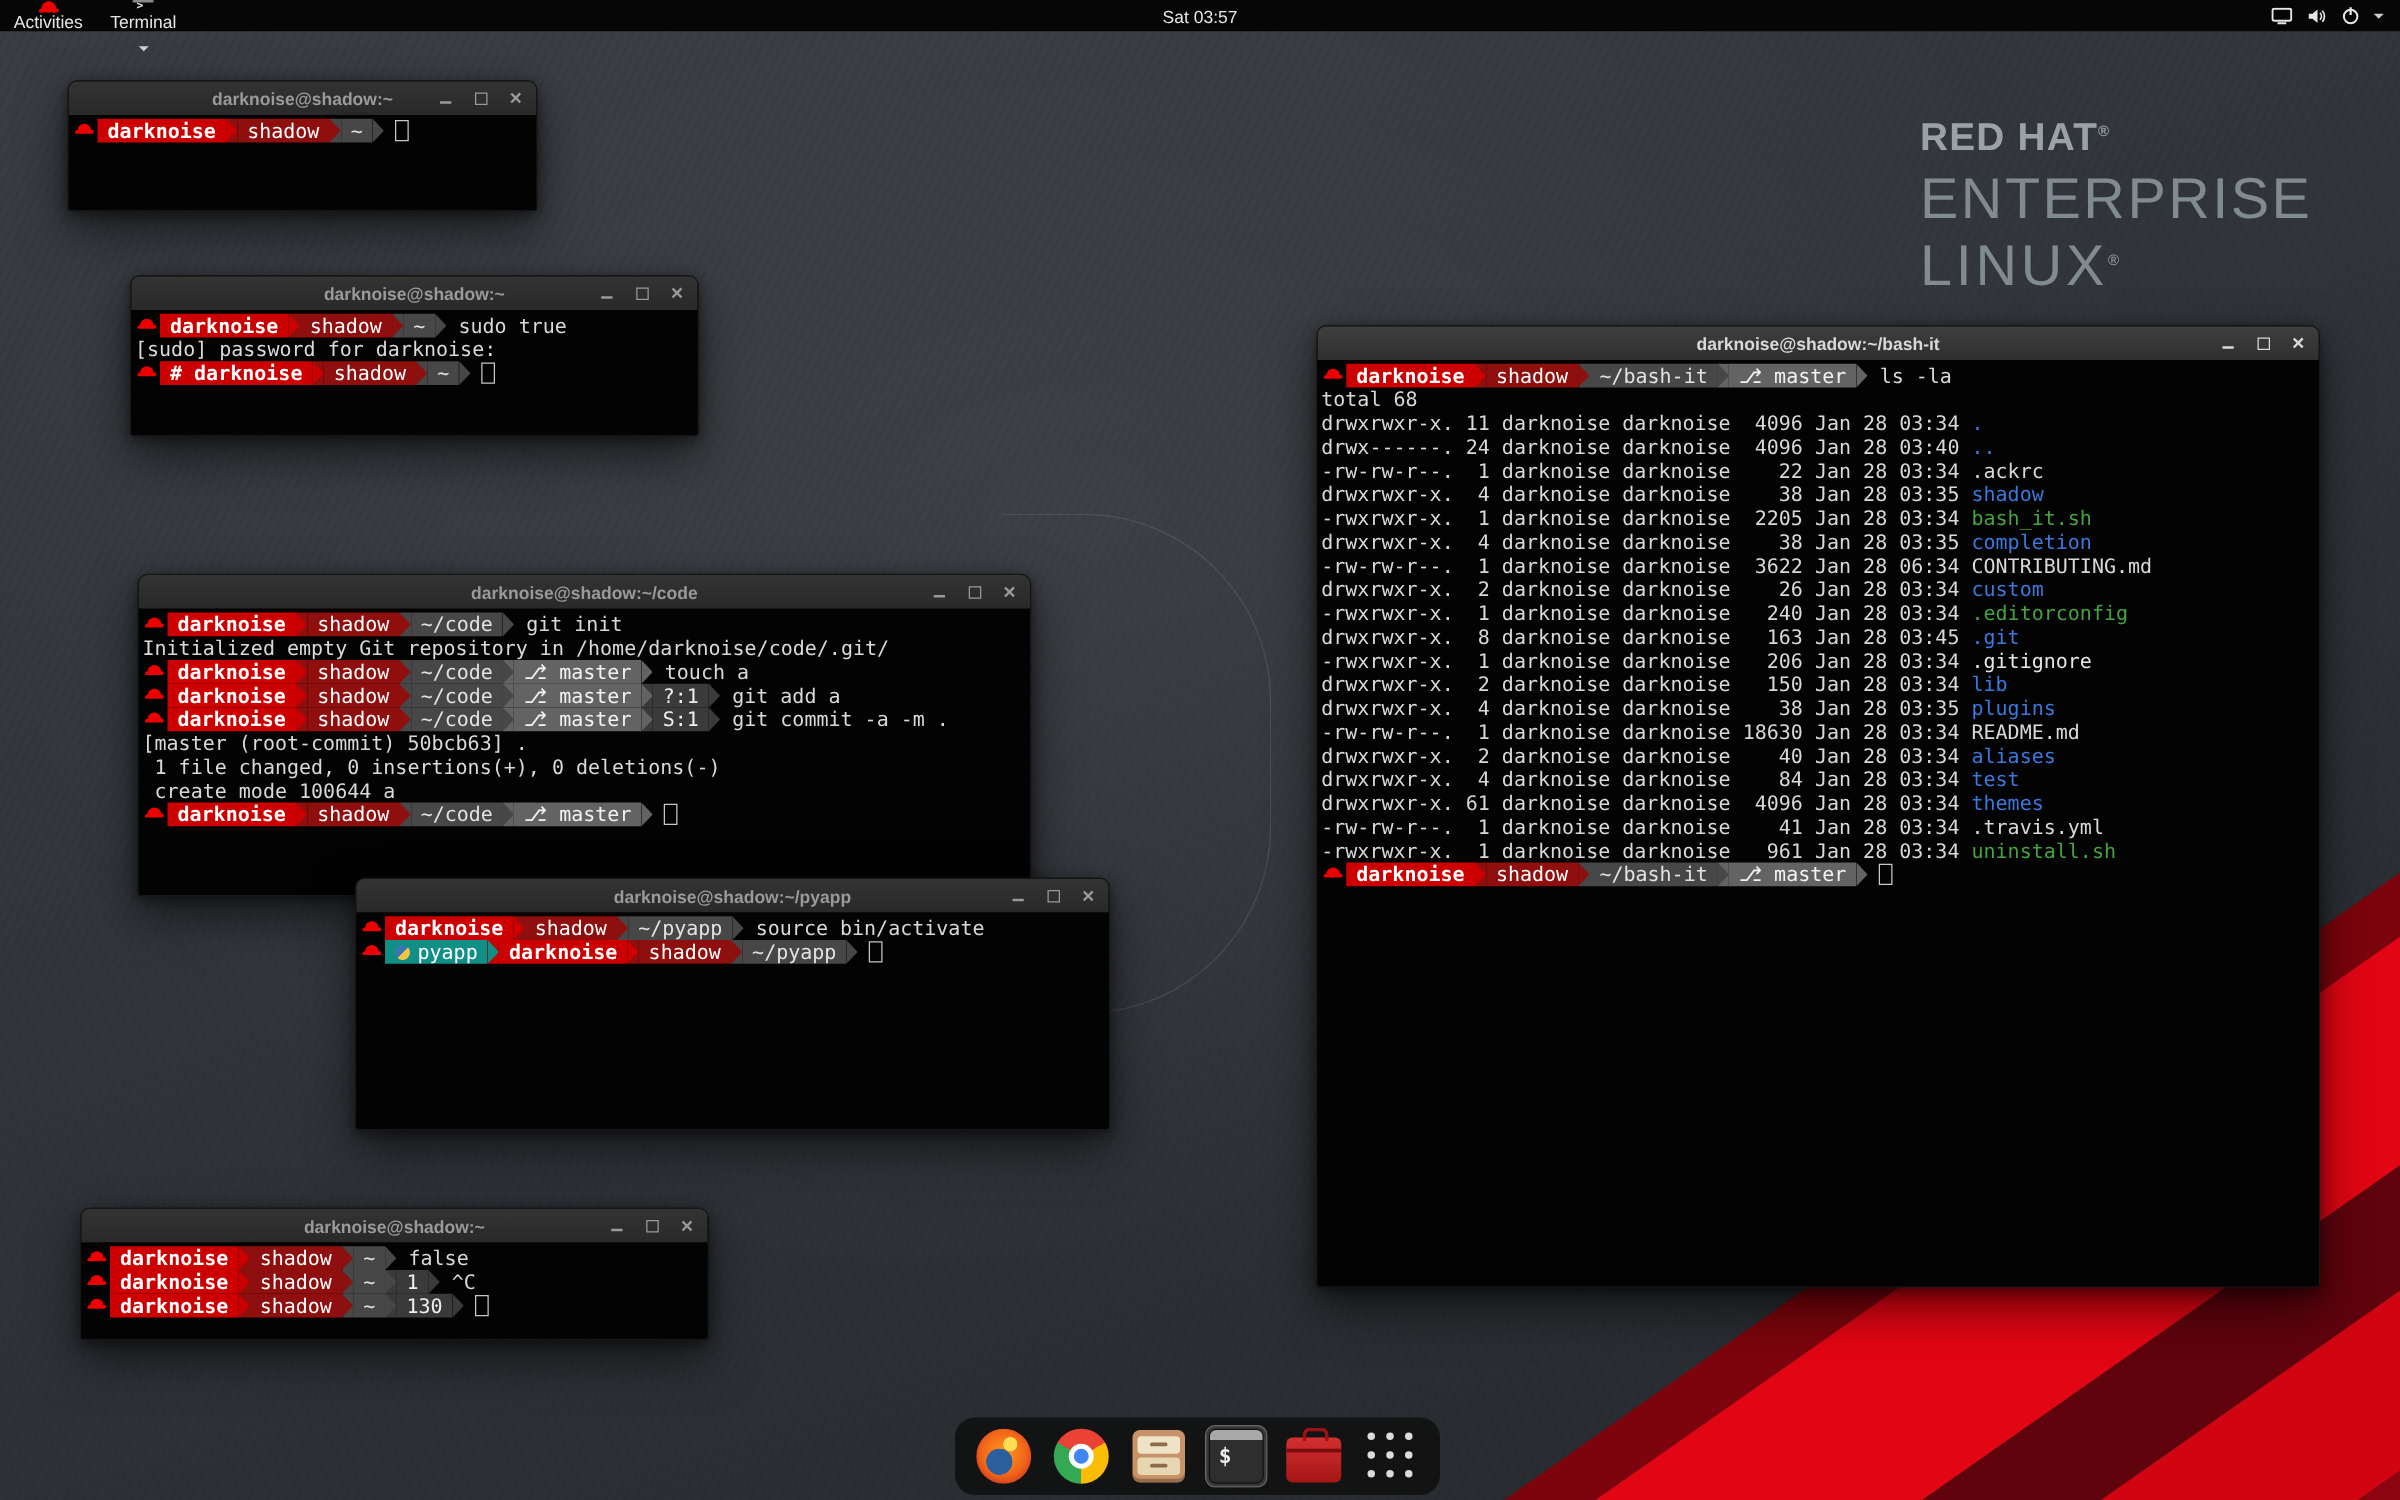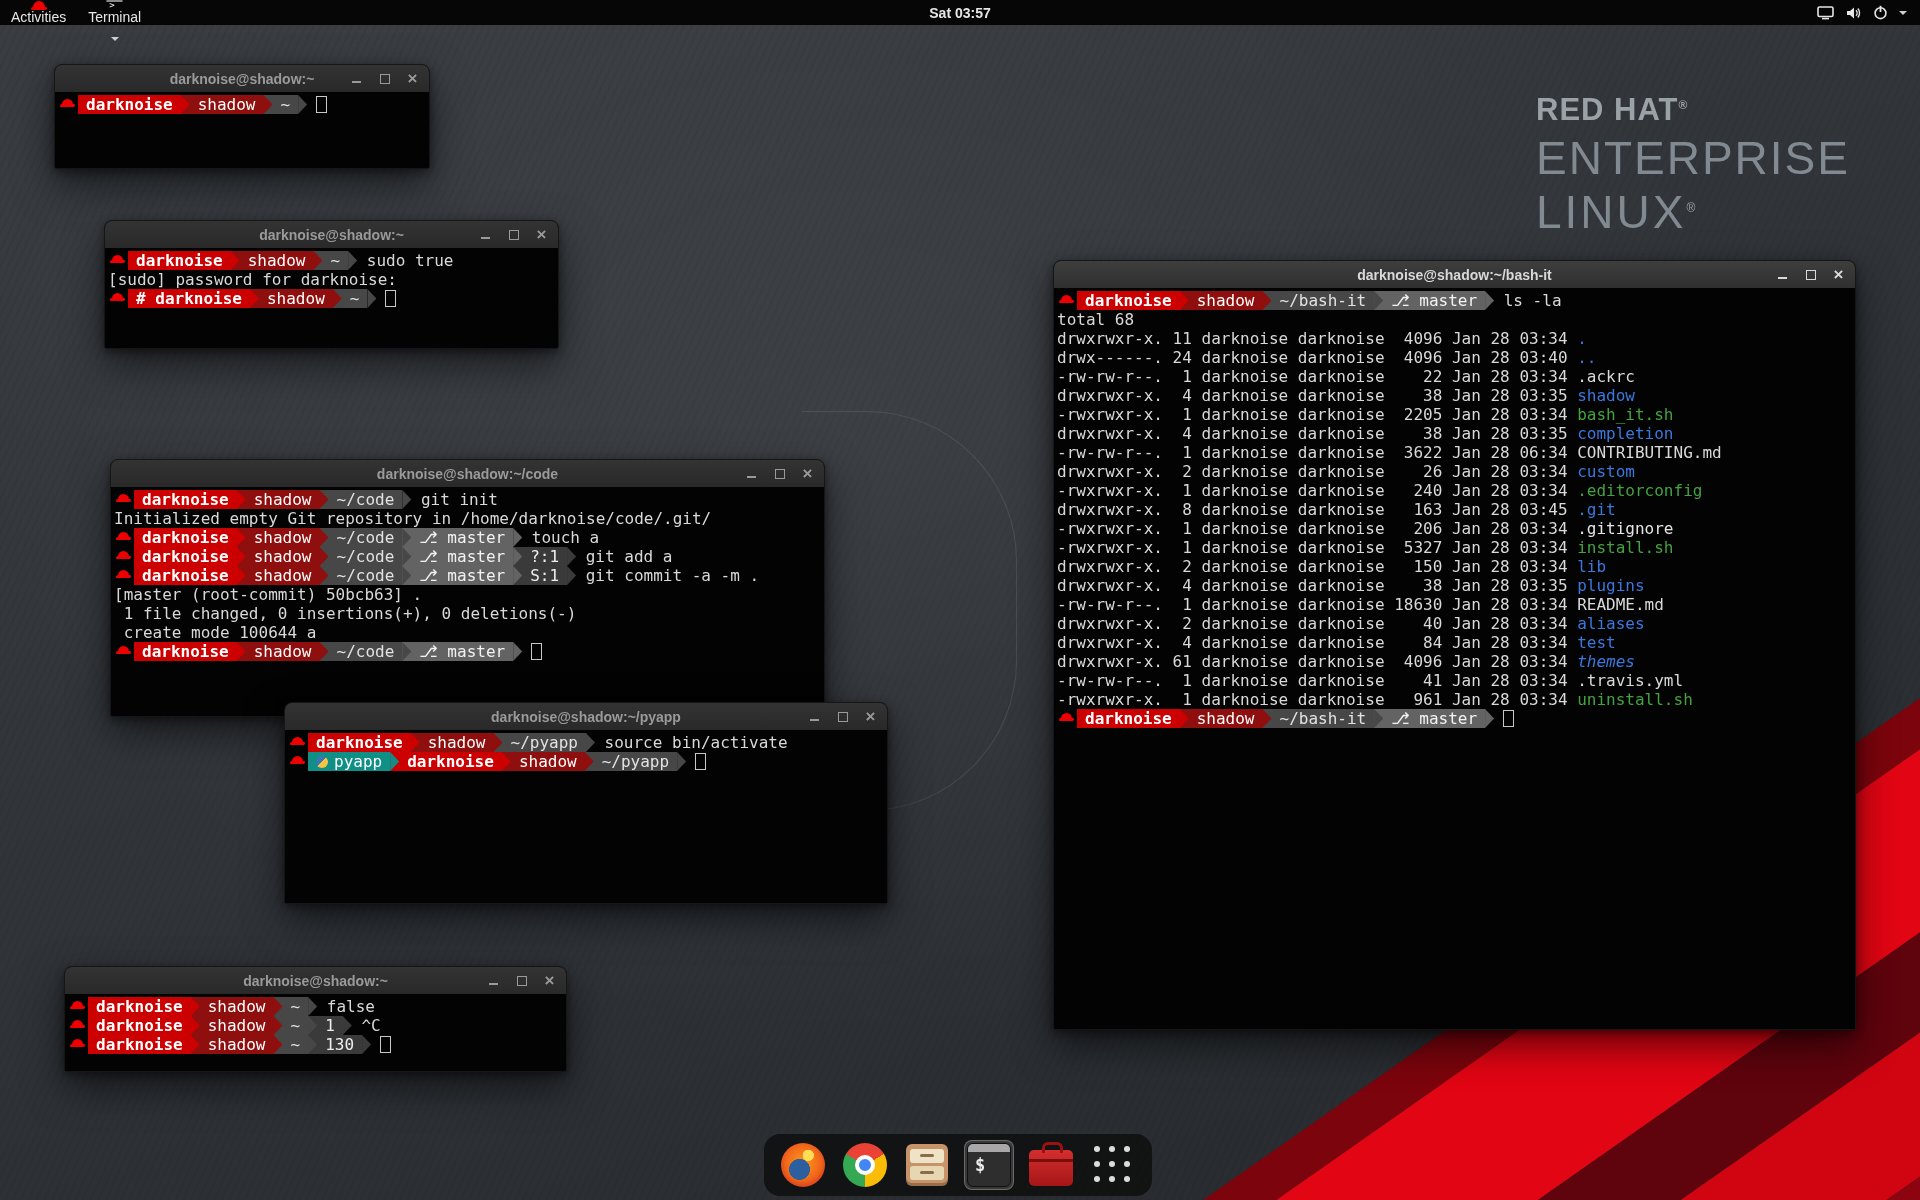--- a/index.html
+++ b/index.html
@@ -28,21 +28,21 @@
   
   .topbar{position:absolute;top:0;left:0;right:0;height:25px;background:#060606;z-index:30;
     display:flex;align-items:center;color:#e6e6e6;font-size:14px;}
   .tb-activities,.tb-appmenu{display:flex;align-items:center;gap:7px;padding:0 11px;height:100%;flex-direction:column;}
   .rh-icon{display:inline-block;width:16px;height:13px;position:relative;}
   .rh-icon::before{content:"";position:absolute;top:1px;left:2px;width:12px;height:7px;background:#e00;border-radius:6px 6px 0 0;}
   .rh-icon::after{content:"";position:absolute;top:7px;left:0;width:16px;height:3px;background:#e00;border-radius:2px;transform:skewX(-14deg);}
   .term-ico{display:inline-block;width:15px;height:12px;background:#1b1b1b;border:1px solid #8a8a8a;border-radius:2px;position:relative;}
   .term-ico::before{content:">";position:absolute;left:2px;top:-1px;font:700 9px "DejaVu Sans Mono",monospace;color:#ddd;}
   .caret{width:0;height:0;border:4px solid transparent;border-top-color:#cfcfcf;margin-top:5px;}
-  .tb-clock{position:absolute;left:50%;transform:translateX(-50%);font-weight:700;}
+  .tb-clock{position:absolute;left:50%;transform:translateX(-50%);font-weight:400;}
   .tb-status{margin-left:auto;display:flex;align-items:center;gap:11px;padding-right:13px;height:100%;}
   
   .window{position:absolute;border-radius:8px 8px 3px 3px;overflow:hidden;background:#050505;
     border:1px solid #161616;box-shadow:0 16px 38px rgba(0,0,0,0.55),0 3px 10px rgba(0,0,0,0.45);}
   .titlebar{height:27px;background:linear-gradient(#333,#292929);border-bottom:1px solid #1a1a1a;
     display:flex;align-items:center;justify-content:center;position:relative;
     color:#9a9a9a;font-size:14px;font-weight:700;}
   .window.focused .titlebar{background:linear-gradient(#3e3e3e,#2f2f2f);color:#d9d9d9;}
   .win-controls{position:absolute;right:9px;top:0;height:100%;display:flex;align-items:center;gap:13px;}
   .wbtn{width:15px;height:16px;display:flex;align-items:center;justify-content:center;color:inherit;}
@@ -242,27 +242,26 @@
           <div class="term-line"><span class="txt">drwx------. 24 darknoise darknoise  4096 Jan 28 03:40 </span><span class="fn-dir" style="color: rgb(59, 120, 221);">..</span></div>
           <div class="term-line"><span class="txt">-rw-rw-r--.  1 darknoise darknoise    22 Jan 28 03:34 .ackrc</span></div>
           <div class="term-line"><span class="txt">drwxrwxr-x.  4 darknoise darknoise    38 Jan 28 03:35 </span><span class="fn-dir" style="color: rgb(59, 120, 221);">shadow</span></div>
           <div class="term-line"><span class="txt">-rwxrwxr-x.  1 darknoise darknoise  2205 Jan 28 03:34 </span><span class="fn-exe" style="color: rgb(68, 163, 64);">bash_it.sh</span></div>
           <div class="term-line"><span class="txt">drwxrwxr-x.  4 darknoise darknoise    38 Jan 28 03:35 </span><span class="fn-dir" style="color: rgb(59, 120, 221);">completion</span></div>
           <div class="term-line"><span class="txt">-rw-rw-r--.  1 darknoise darknoise  3622 Jan 28 06:34 CONTRIBUTING.md</span></div>
           <div class="term-line"><span class="txt">drwxrwxr-x.  2 darknoise darknoise    26 Jan 28 03:34 </span><span class="fn-dir" style="color: rgb(59, 120, 221);">custom</span></div>
           <div class="term-line"><span class="txt">-rwxrwxr-x.  1 darknoise darknoise   240 Jan 28 03:34 </span><span class="fn-exe" style="color: rgb(68, 163, 64);">.editorconfig</span></div>
           <div class="term-line"><span class="txt">drwxrwxr-x.  8 darknoise darknoise   163 Jan 28 03:45 </span><span class="fn-dir" style="color: rgb(59, 120, 221);">.git</span></div>
           <div class="term-line"><span class="txt">-rwxrwxr-x.  1 darknoise darknoise   206 Jan 28 03:34 </span><span class="fn-exe" style="color: #e5e5e5;">.gitignore</span></div>
-          <div class="term-line"><span class="txt">-rwxrwxr-x.  1 darknoise darknoise  5327 Jan 28 03:34 </span><span class="fn-exe" style="color: rgb(68, 163, 64);">install.sh</span></div>
           <div class="term-line"><span class="txt">drwxrwxr-x.  2 darknoise darknoise   150 Jan 28 03:34 </span><span class="fn-dir" style="color: rgb(59, 120, 221);">lib</span></div>
           <div class="term-line"><span class="txt">drwxrwxr-x.  4 darknoise darknoise    38 Jan 28 03:35 </span><span class="fn-dir" style="color: rgb(59, 120, 221);">plugins</span></div>
           <div class="term-line"><span class="txt">-rw-rw-r--.  1 darknoise darknoise 18630 Jan 28 03:34 README.md</span></div>
           <div class="term-line"><span class="txt">drwxrwxr-x.  2 darknoise darknoise    40 Jan 28 03:34 </span><span class="fn-dir" style="color: rgb(59, 120, 221);">aliases</span></div>
           <div class="term-line"><span class="txt">drwxrwxr-x.  4 darknoise darknoise    84 Jan 28 03:34 </span><span class="fn-dir" style="color: rgb(59, 120, 221);">test</span></div>
-          <div class="term-line"><span class="txt">drwxrwxr-x. 61 darknoise darknoise  4096 Jan 28 03:34 </span><span class="fn-dir" style="color: rgb(59, 120, 221); font-style: italic;">themes</span></div>
+          <div class="term-line"><span class="txt">drwxrwxr-x. 61 darknoise darknoise  4096 Jan 28 03:34 </span><span class="fn-dir" style="color: rgb(59, 120, 221);">themes</span></div>
           <div class="term-line"><span class="txt">-rw-rw-r--.  1 darknoise darknoise    41 Jan 28 03:34 .travis.yml</span></div>
           <div class="term-line"><span class="txt">-rwxrwxr-x.  1 darknoise darknoise   961 Jan 28 03:34 </span><span class="fn-exe" style="color: rgb(68, 163, 64);">uninstall.sh</span></div>
           <div class="term-line"><span class="os-icon"></span><span class="pl-seg seg-u" style="background: rgb(204, 0, 0);">darknoise</span><span class="pl-sep" style="--a: #cc0000; --b: #8f0e0e;"></span><span class="pl-seg seg-h" style="background: rgb(143, 14, 14);">shadow</span><span class="pl-sep" style="--a: #8f0e0e; --b: #474747;"></span><span class="pl-seg seg-d" style="background: rgb(71, 71, 71);">~/bash-it</span><span class="pl-sep" style="--a: #474747; --b: #636363;"></span><span class="pl-seg seg-g" style="background: rgb(99, 99, 99);">⎇ master</span><span class="pl-sep" style="--a: #636363; --b: transparent;"></span><span class="cursor"></span></div>
         </div>
       </div>
     </div>
   <div class="dock" id="dock">
       <div class="tile">
         <span class="ic-firefox"></span>
       </div>

